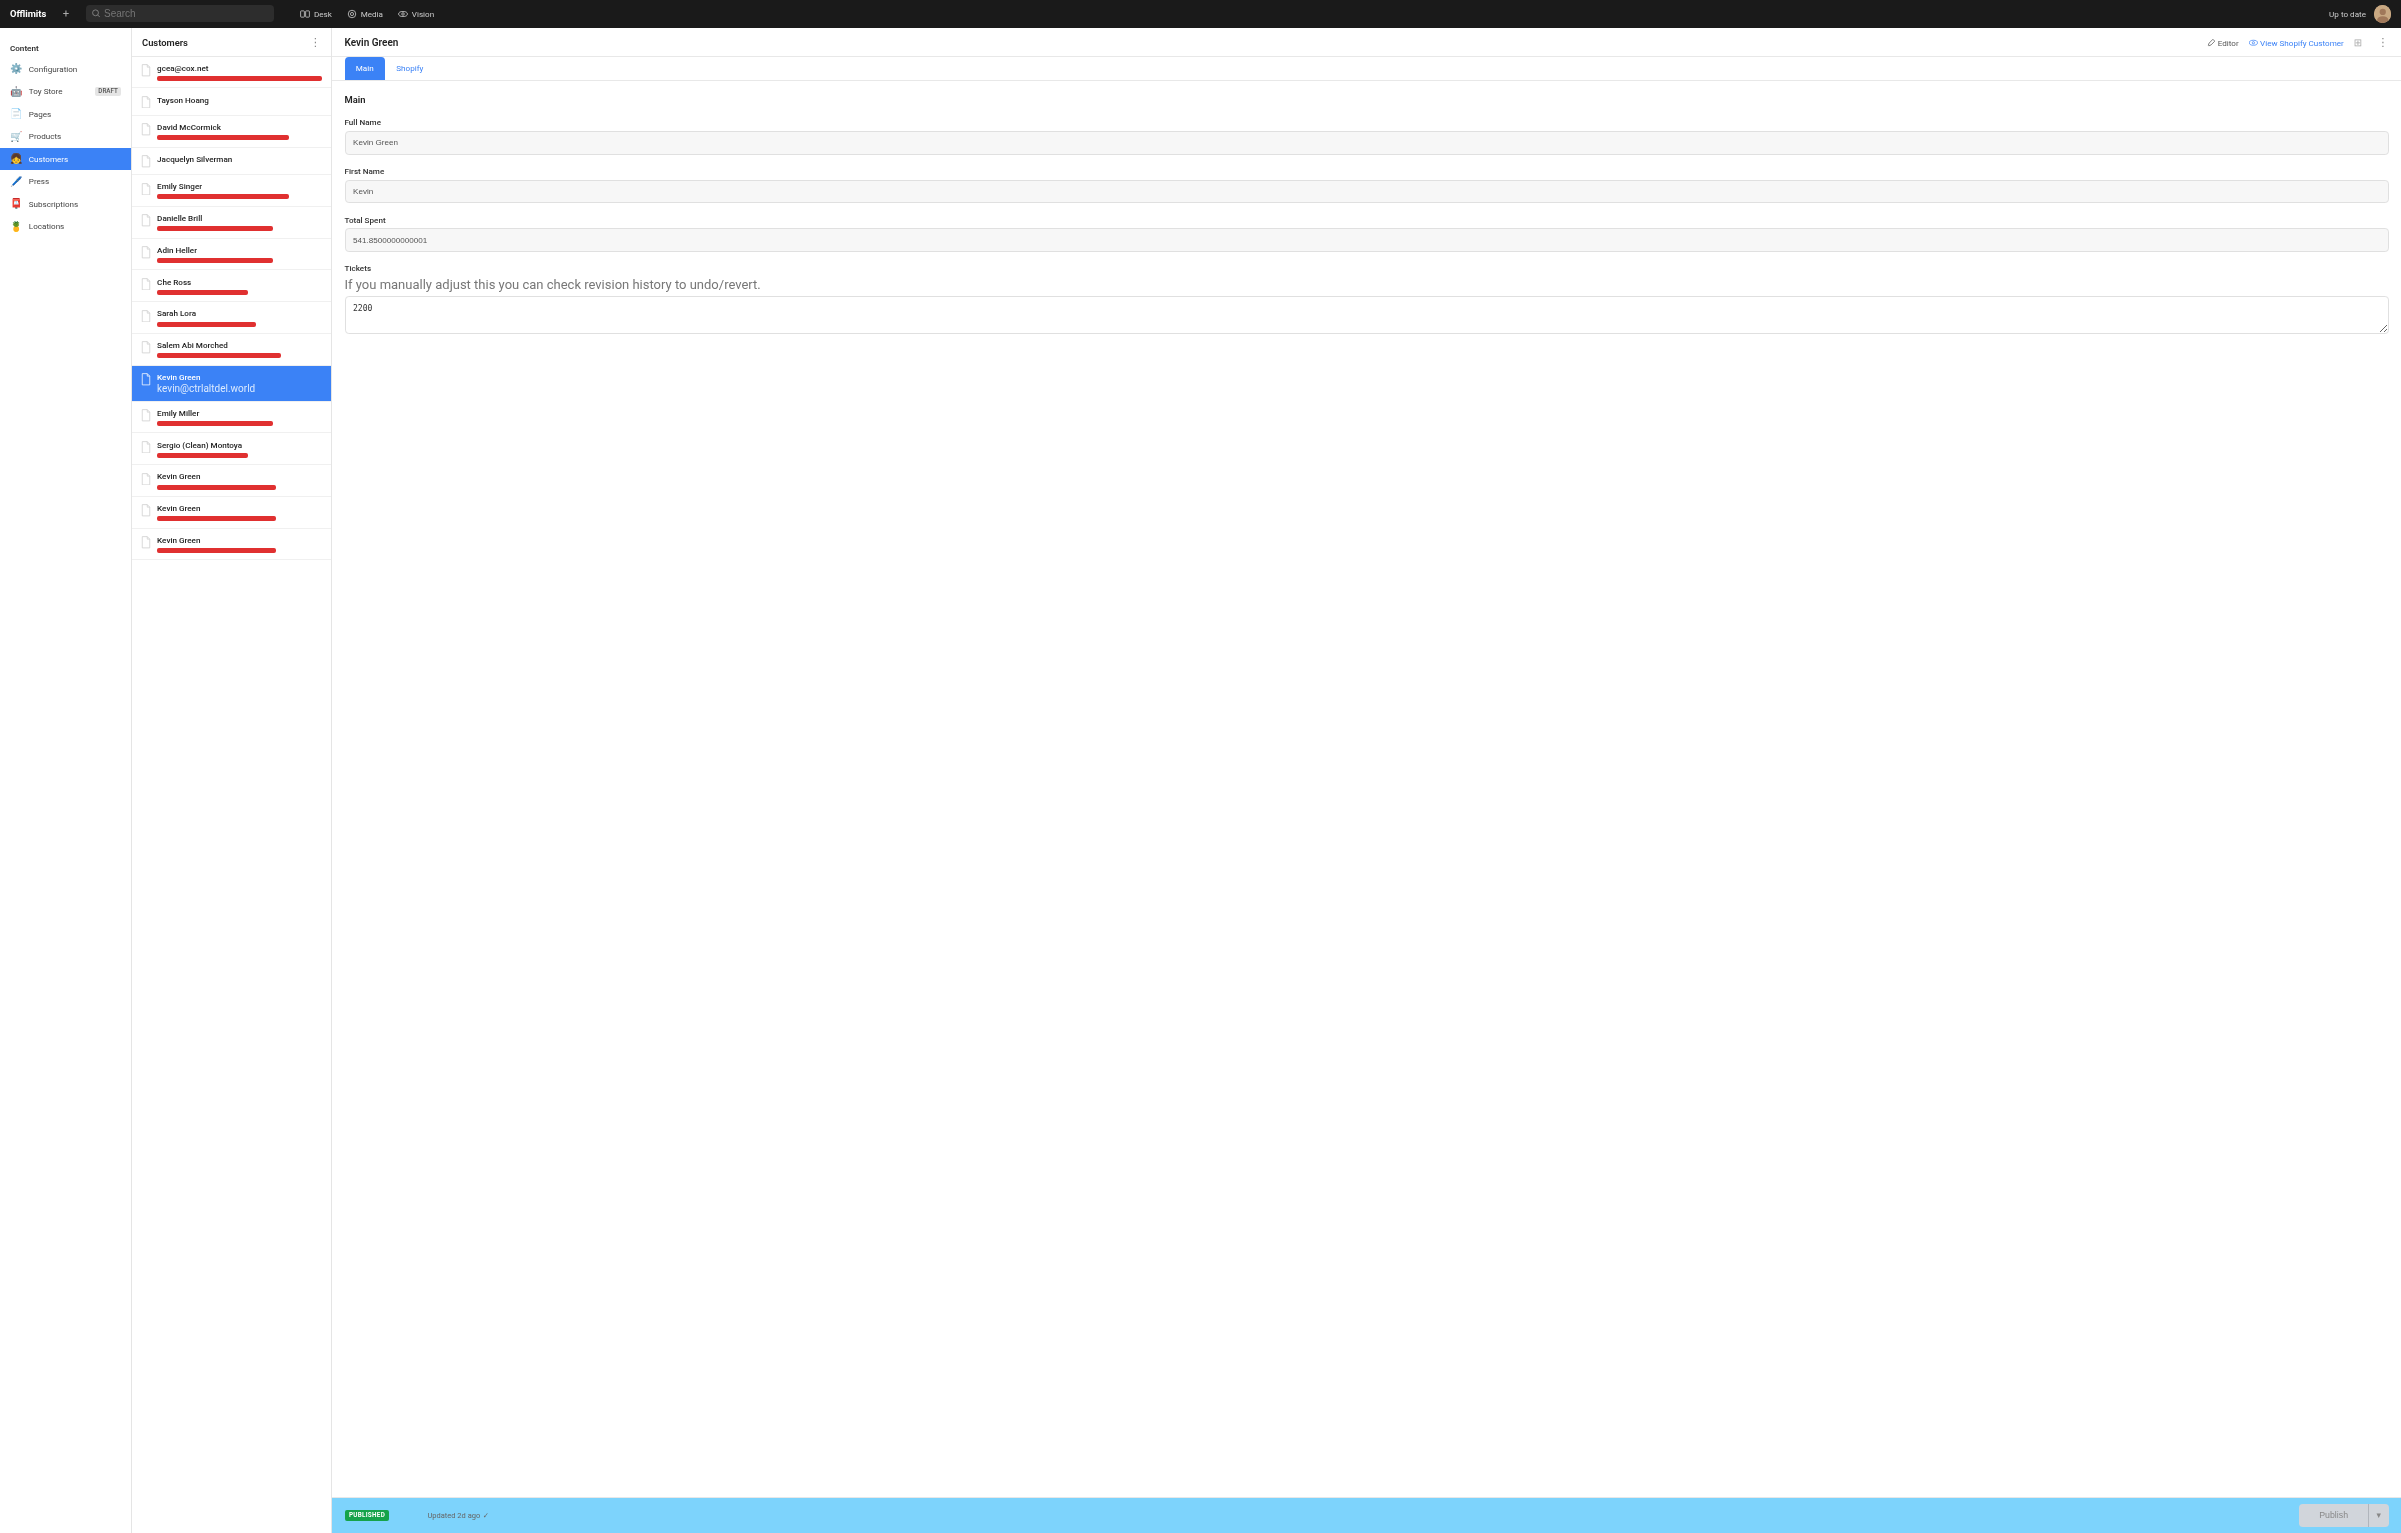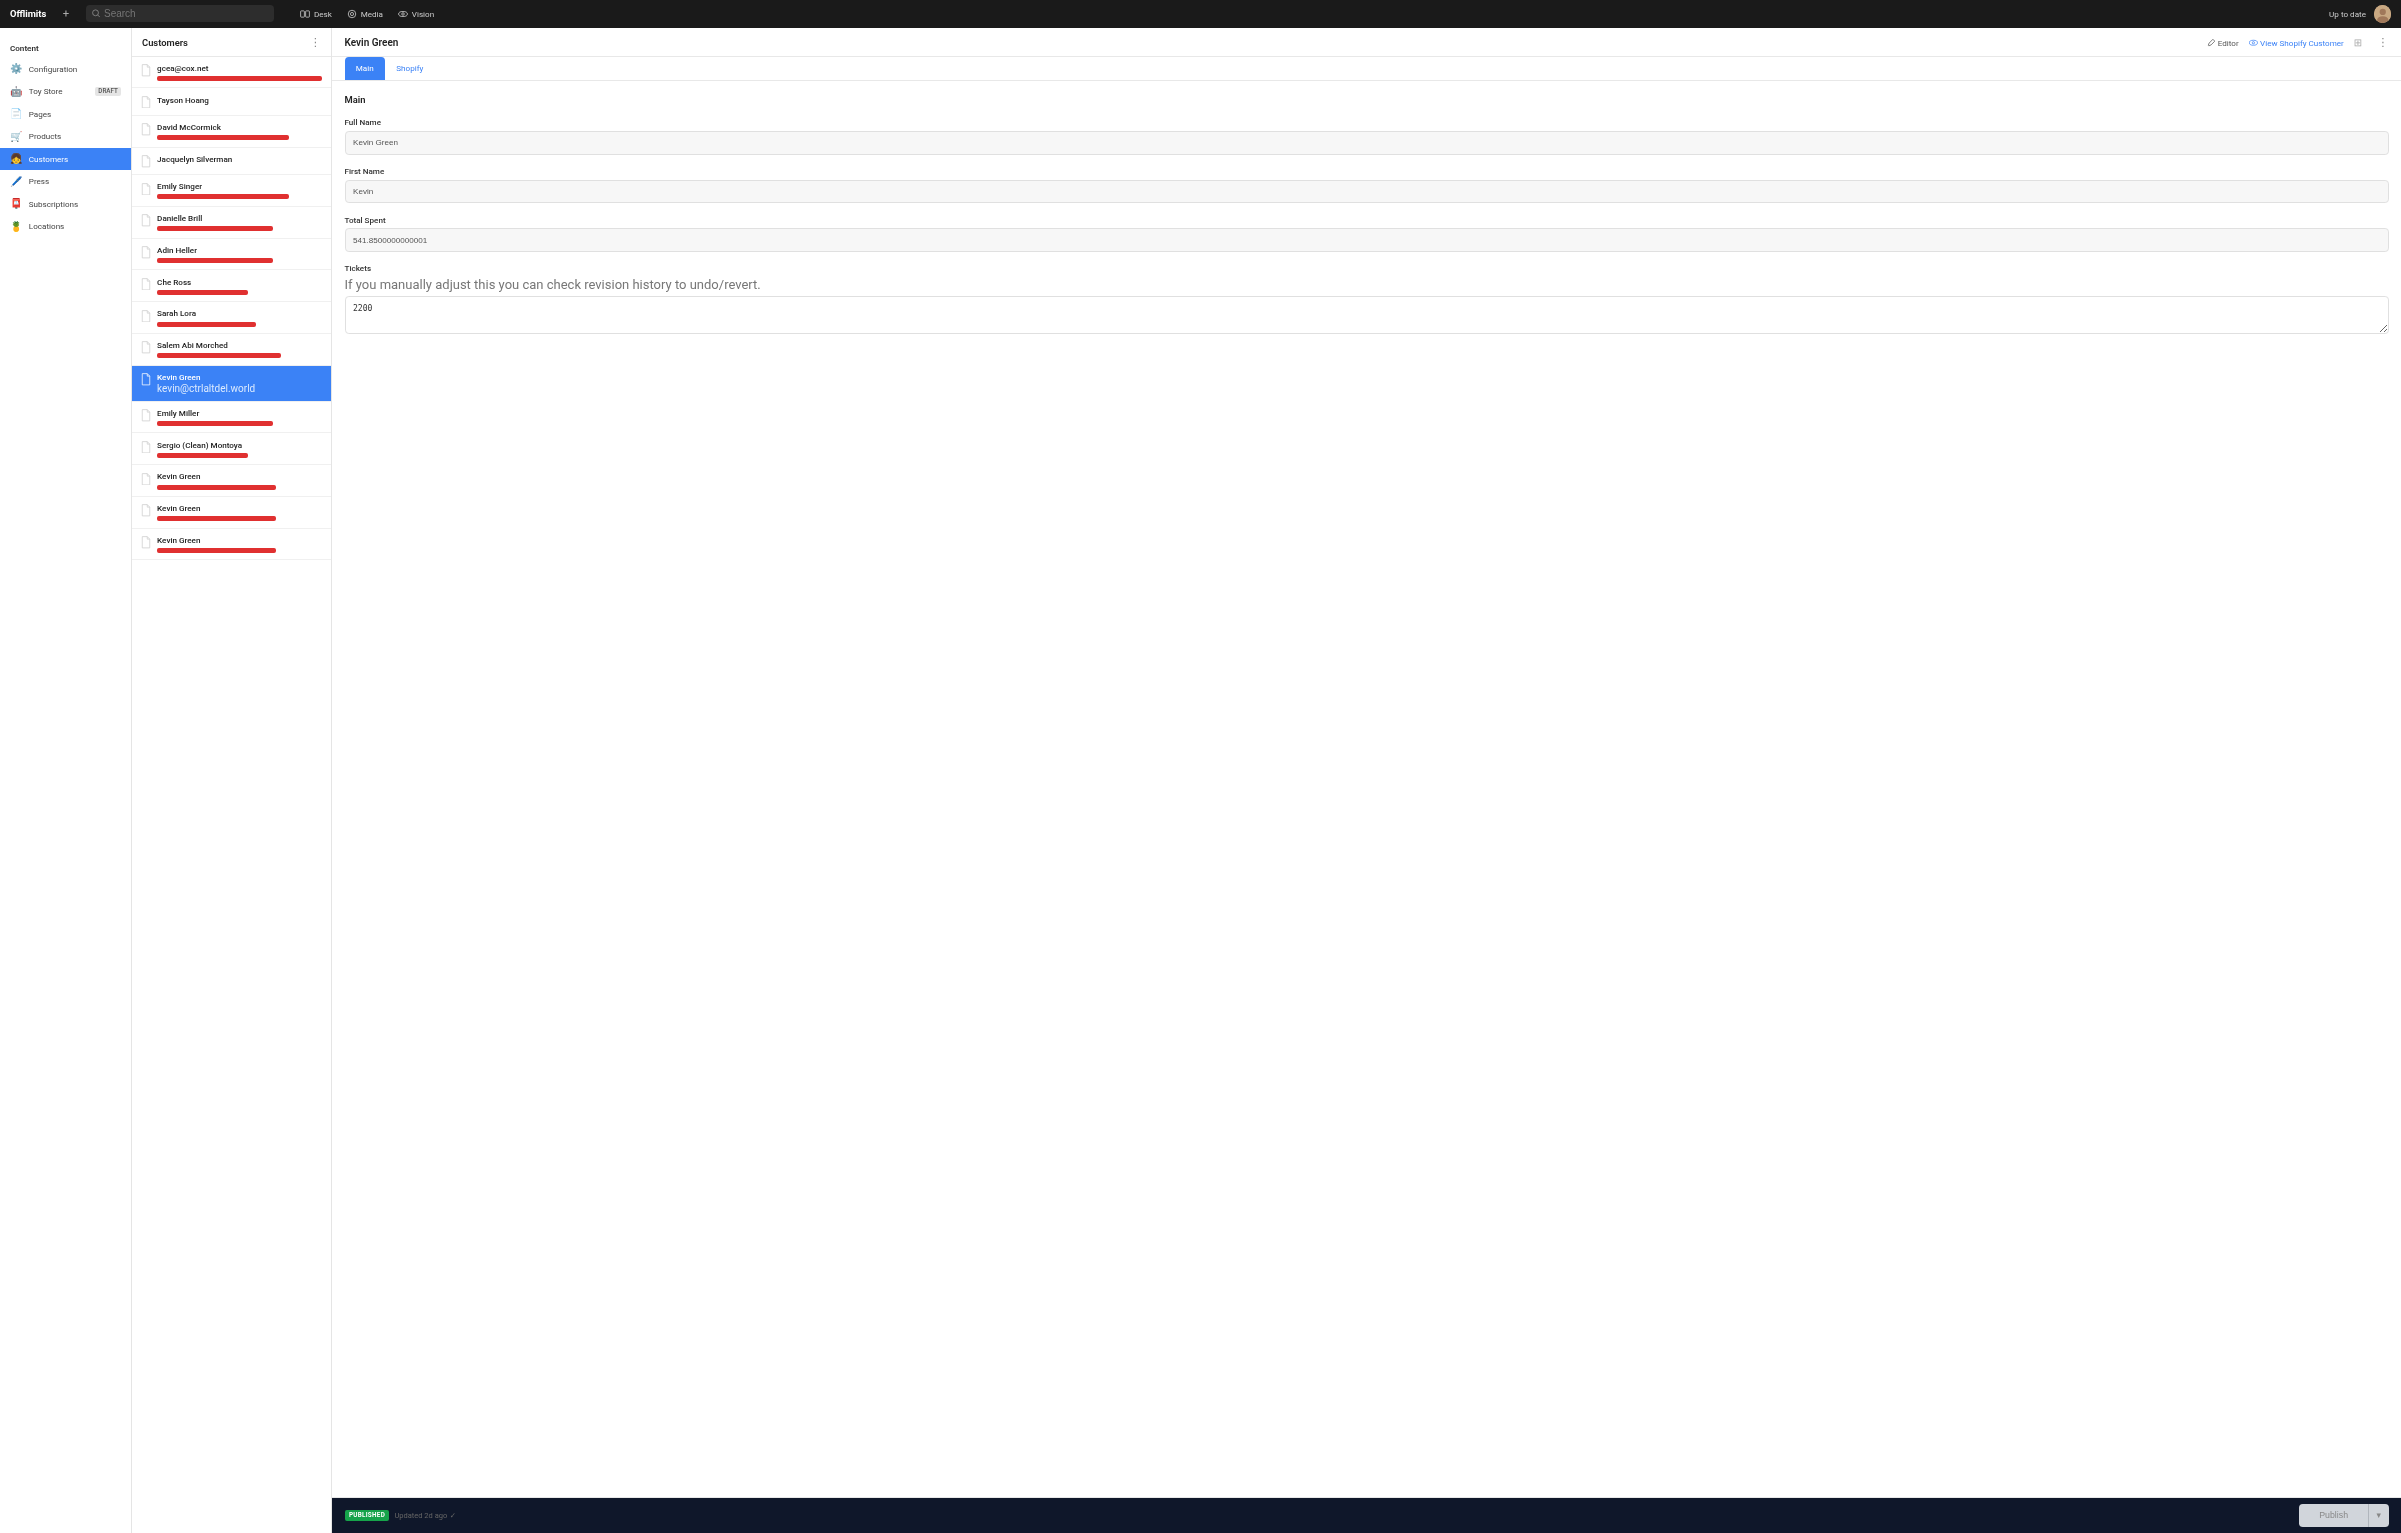--- a/index.html
+++ b/index.html
@@ -98,28 +98,28 @@
     }
     .form-textarea {
       width: 100%; padding: 6.3px 7.5px; border: 0.6px solid #e0e0e0; border-radius: 3.8px;
       font-size: 8.1px; color: #333; background: #fff; outline: none; resize: vertical; min-height: 38px;
     }
     .form-hint { font-size: 13px; color: #777; margin-bottom: 3.8px; }
 
     
     .detail-footer {
       display: flex; align-items: center; justify-content: space-between;
-      padding: 6.3px 12.5px; border-top: 0.6px solid #e8e8e8; background: #0f172a;
+      padding: 6.3px 12.5px; border-top: 0.6px solid #e8e8e8; background: #7dd3fc;
     }
     .footer-status { display: flex; align-items: center; gap: 5px; }
     .published-badge {
       background: #16a34a; color: #fff; font-size: 6.3px; font-weight: 700;
       padding: 1.3px 4.4px; border-radius: 1.9px; letter-spacing: 0.3px;
     }
-    .footer-updated { font-size: 7.5px; color: #666; display: flex; align-items: center; gap: 2.5px; }
+    .footer-updated { font-size: 7.5px; color: #666; display: flex; align-items: center; gap: 2.5px; margin-left: 33px; }
     .footer-actions { display: flex; gap: 0; }
     .publish-btn {
       background: #d1d5db; color: #888; font-size: 8.8px; font-weight: 500;
       padding: 6.3px 20px; border: none; border-radius: 3.8px 0 0 3.8px; cursor: pointer;
     }
     .publish-dropdown-btn {
       background: #d1d5db; color: #888; font-size: 8.8px; font-weight: 500;
       padding: 6.3px 7.5px; border: none; border-radius: 0 3.8px 3.8px 0; cursor: pointer;
       border-left: 0.6px solid #b0b5bc;
     }

